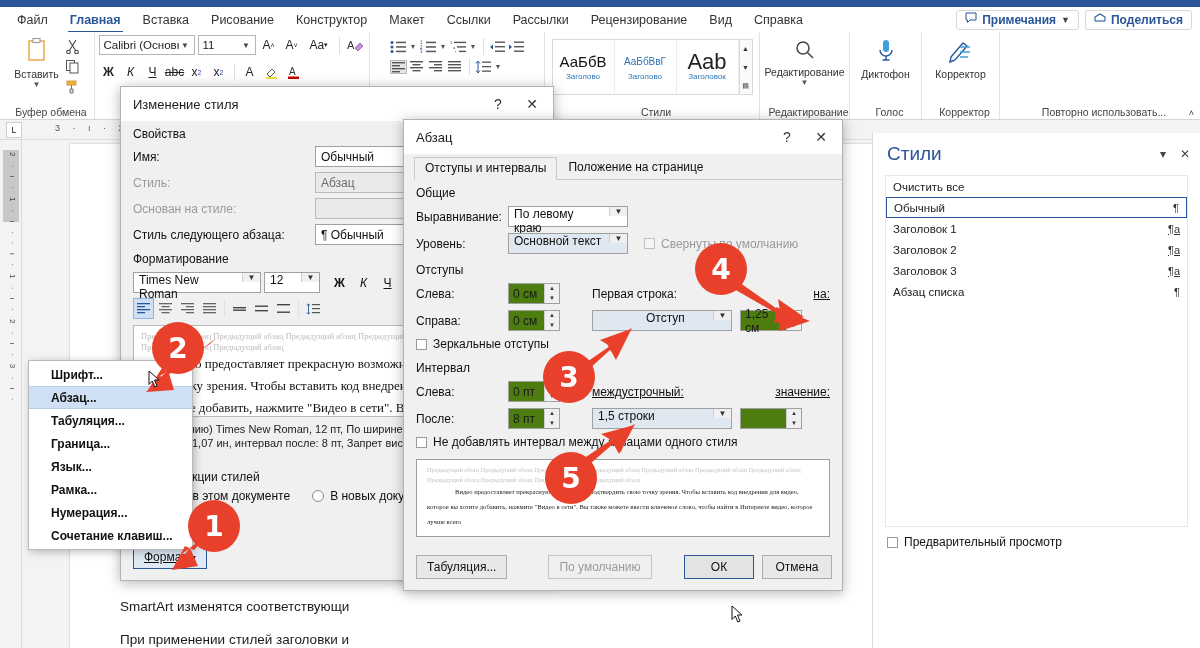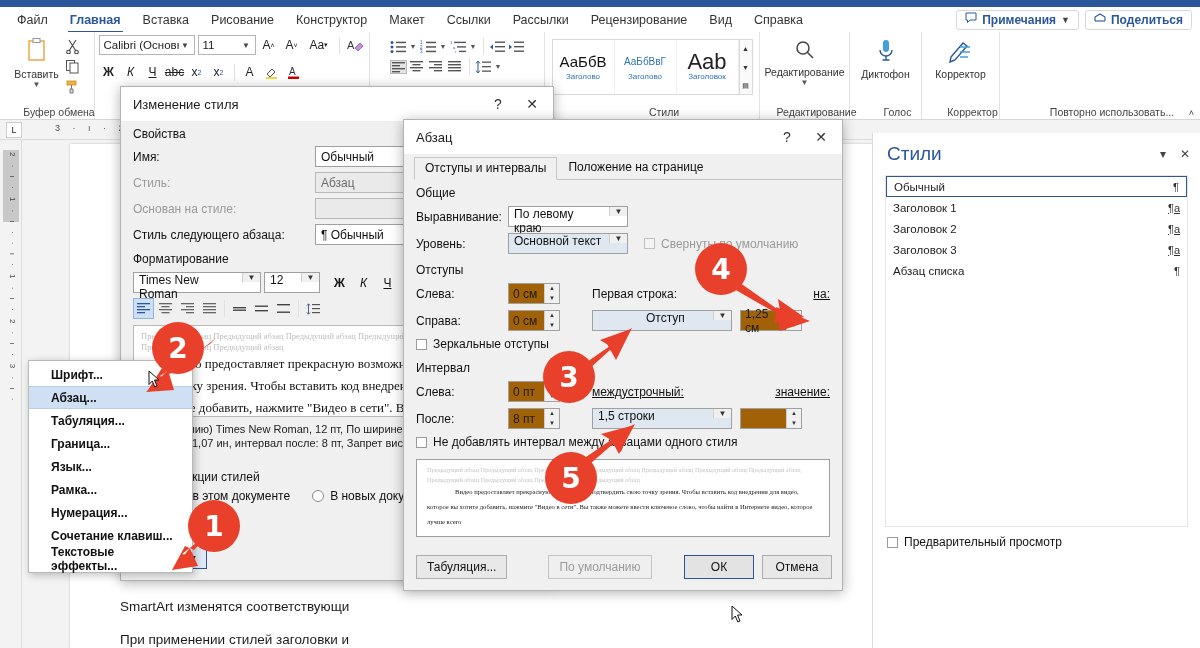--- a/index.html
+++ b/index.html
@@ -32,21 +32,21 @@
   }
   .pillbtn .chev { font-weight:normal; color:#444; font-size:9px; }
 
   .ribbon {
     position:absolute; left:0; top:32px; width:1200px; height:88px;
     background:#fff; border-bottom:1px solid #d6d6d6;
     display:flex; align-items:stretch;
   }
   .rgroup { position:relative; display:flex; flex-direction:column; align-items:center;
             padding:3px 6px 0 6px; border-right:1px solid #e3e3e3; }
-  .rgroup-label { position:absolute; bottom:1px; left:12px; width:100%; text-align:center;
+  .rgroup-label { position:absolute; bottom:1px; left:4px; width:100%; text-align:center;
                   font-size:10.5px; color:#444; white-space:nowrap; }
   .rgroup-body { display:flex; align-items:flex-start; gap:4px; }
 
   .bigbtn { display:flex; flex-direction:column; align-items:center; width:46px; padding-top:2px; }
   .bigbtn .lbl { font-size:10.5px; color:#333; margin-top:1px; text-align:center; line-height:11px; }
   .bigbtn .cr { font-size:8px; color:#555; }
 
   .clipcol { display:flex; flex-direction:column; gap:3px; padding-top:3px; }
   .smicon { width:17px; height:17px; display:flex; align-items:center; justify-content:center; }
 
@@ -120,21 +120,21 @@
   .grp-line { position:absolute; left:0; right:0; top:8px; height:1px; background:#d2d2d2; z-index:-1; }
   .grp-wrap { position:relative; }
   .fld { height:21px; border:1px solid #a0a0a0; background:#fff; font-size:12px; display:flex;
          align-items:center; padding:0 5px; color:#111; }
   .fld.dis { background:#eaeaea; color:#6d6d6d; border-color:#b9b9b9; }
   .dd { display:flex; align-items:flex-start; height:21px; border:1px solid #a0a0a0; background:#fff; }
   .dd .v { flex:1; display:flex; align-items:center; padding:0 5px; font-size:12px; color:#111; }
   .dd .a { width:18px; border-left:1px solid #cfcfcf; background:#f0f0f0;
            display:flex; align-items:center; justify-content:center; font-size:8px; color:#333; }
   .dd.shaded { background:#dfe7f1; } .dd.shaded .v { background:#dfe7f1; }
-  .spin { display:flex; align-items:stretch; height:21px; border:1px solid #a0a0a0; background:#a16207; }
+  .spin { display:flex; align-items:stretch; height:21px; border:1px solid #a0a0a0; background:#4d7c0f; }
   .spin .v { flex:1; display:flex; align-items:center; padding:0 4px; font-size:12px; }
   .spin .ar { width:15px; border-left:1px solid #cfcfcf; background:#f0f0f0; display:flex;
               flex-direction:column; }
   .spin .ar i { flex:1; font-size:6px; font-style:normal; text-align:center; line-height:9px; color:#333; }
   .lbl { font-size:12px; color:#111; }
   .lbl.dis { color:#9a9a9a; }
   .u { text-decoration:underline; }
   .btn { height:24px; min-width:76px; border:1px solid #adadad; background:#e8e8e8;
          font-size:12px; color:#111; display:flex; align-items:center; justify-content:center; padding:0 10px; }
   .btn.dis { color:#9b9b9b; background:#efefef; border-color:#c4c4c4; }
@@ -517,20 +517,24 @@
 
   <div class="stylespane">
     <div class="sp-head">
       <div class="sp-title">Стили</div>
       <div class="sp-acts">
         <span>▾</span>
         <span>✕</span>
       </div>
     </div>
     <div class="sp-list">
+      <div class="sp-item">
+        <span>Очистить все</span>
+        <span class="mk"></span>
+      </div>
       <div class="sp-item sel">
         <span>Обычный</span>
         <span class="mk">¶</span>
       </div>
       <div class="sp-item">
         <span>Заголовок 1</span>
         <span class="mk u">¶a</span>
       </div>
       <div class="sp-item">
         <span>Заголовок 2</span>
@@ -735,23 +739,20 @@
       </div>
     <div class="cm-item">
         <span>Рамка...</span>
       </div>
     <div class="cm-item">
         <span>Нумерация...</span>
       </div>
     <div class="cm-item">
         <span>Сочетание клавиш...</span>
       </div>
-    <div class="cm-item">
-        <span>Текстовые эффекты...</span>
-      </div>
   </div>
 
   <div class="dlg" id="paragraph-dialog">
     <div class="dlg-tb">
       <div class="dlg-title">Абзац</div>
       <div class="dlg-tb-right">
         <div class="tbbtn">?</div>
         <div class="tbbtn">✕</div>
       </div>
     </div>

